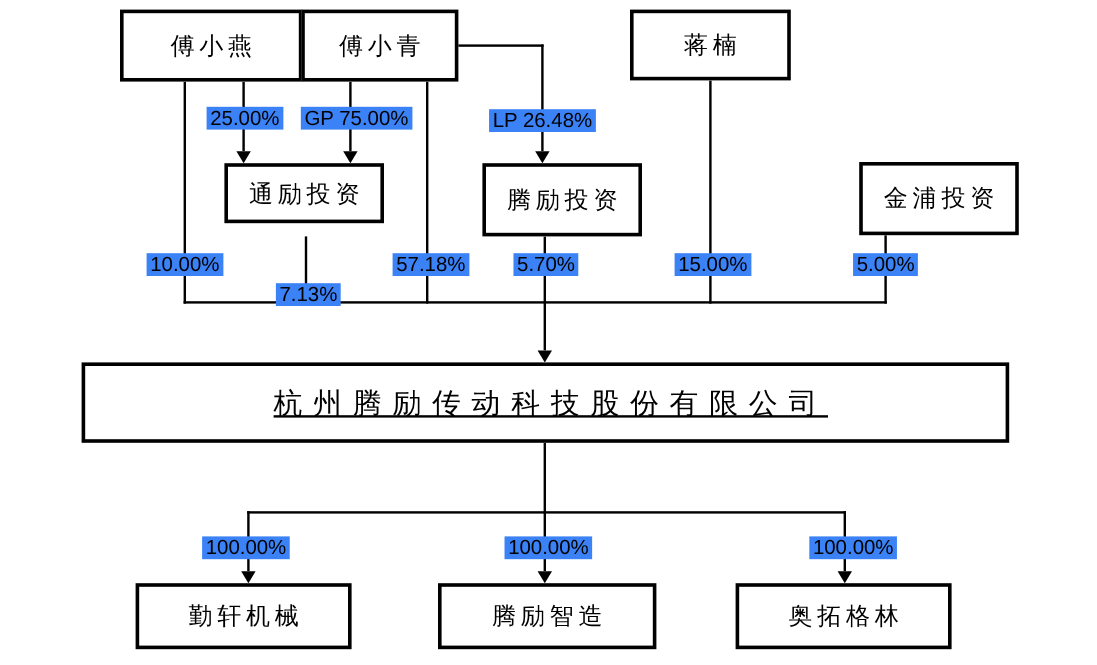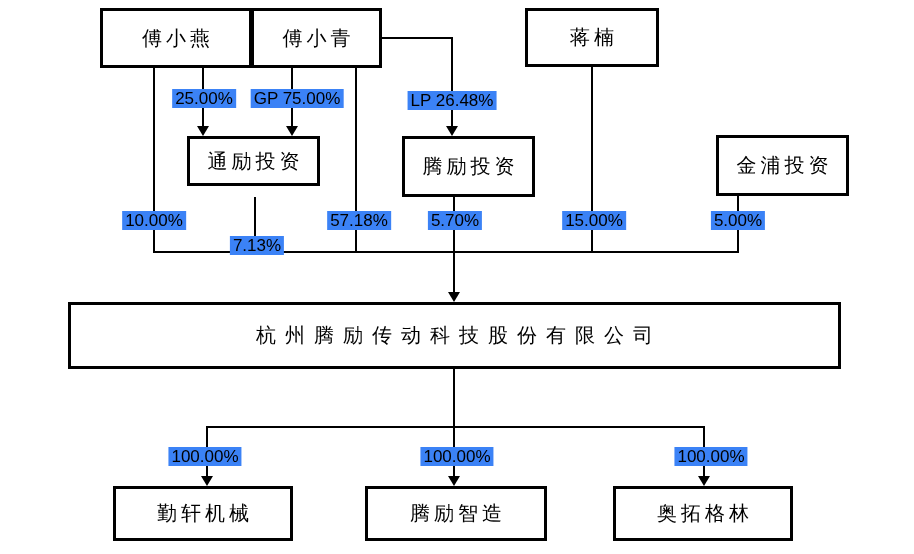--- a/index.html
+++ b/index.html
@@ -17,23 +17,24 @@
     background:#fff;
     display:flex;align-items:center;justify-content:center;
     font-size:20px;
     letter-spacing:4px;
     text-indent:4px;
     box-sizing:border-box;
     white-space:nowrap;
     z-index:3;
   }
   .node.company-node{
-    font-size:20px;
+    font-size:24px;
     letter-spacing:9px;
     text-indent:9px;
+    text-decoration:underline;
   }
   .vline{position:absolute;width:2px;background:#000;z-index:1;}
   .hline{position:absolute;height:2px;background:#000;z-index:1;}
   .arrow-down{
     position:absolute;width:0;height:0;
     border-left:6px solid transparent;
     border-right:6px solid transparent;
     border-top:10px solid #000;
     z-index:2;
   }

